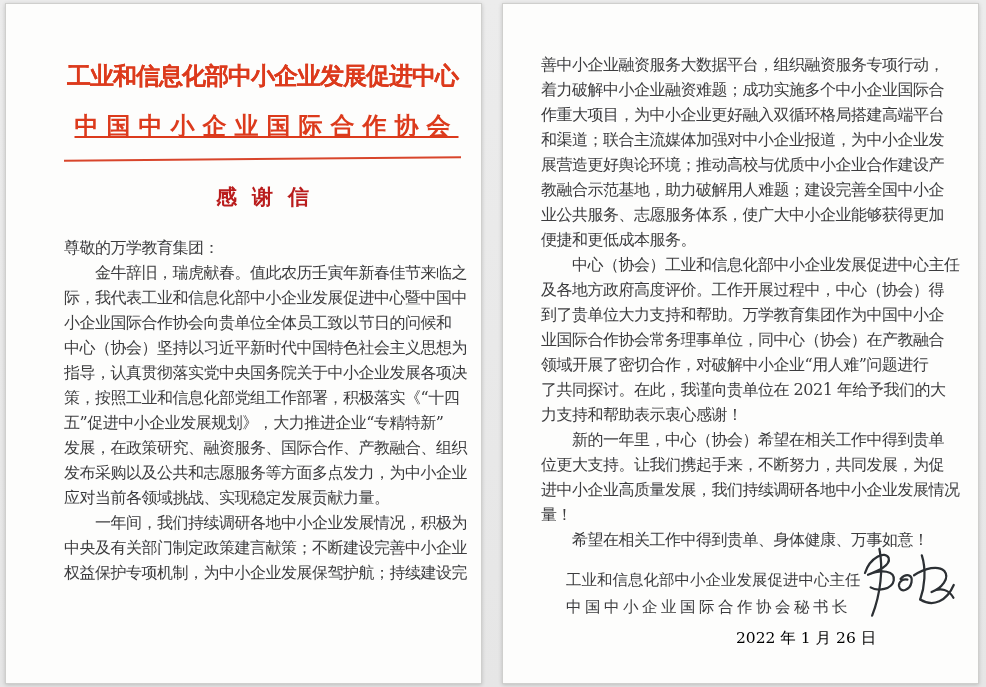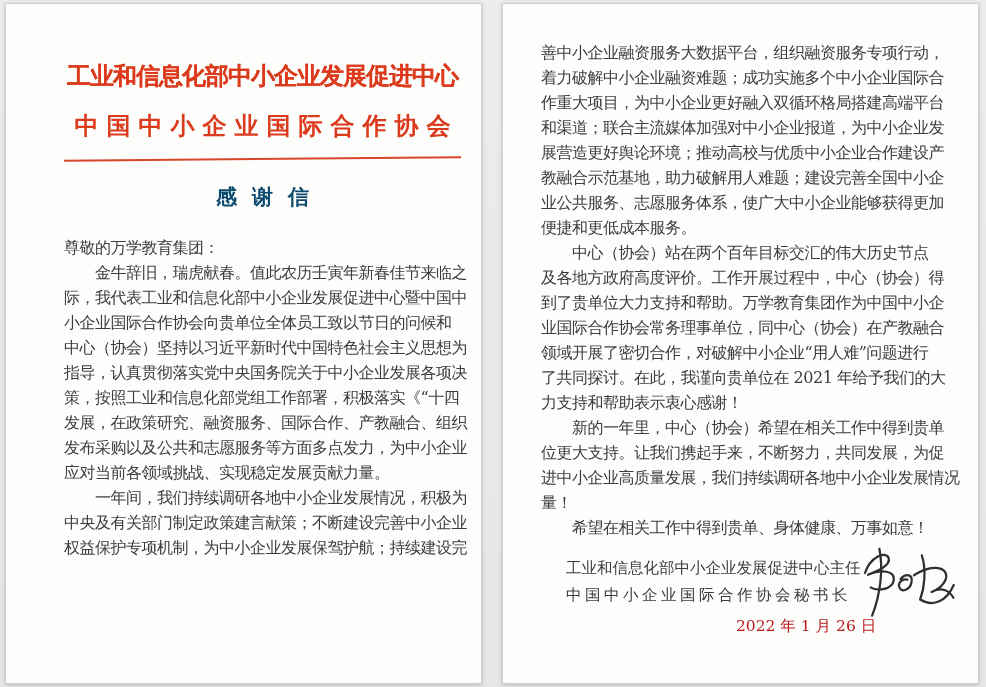--- a/index.html
+++ b/index.html
@@ -45,46 +45,47 @@
   .org-line-2 {
     color: #dc3a1c;
     font-weight: bold;
     font-size: 24px;
     line-height: 34px;
     letter-spacing: 8px;
     text-align: center;
     white-space: nowrap;
     margin-top: 16px;
     text-indent: 8px; 
+    text-decoration: underline;
   }
   .header-rule {
     margin-top: 15px;
     height: 0;
     border-top: 2px solid #d8452b;
     transform: rotate(-0.5deg);
   }
   .letter-title {
     margin-top: 22px;
-    color: #0c4a6e;
+    color: #b91c1c;
     font-weight: bold;
     font-size: 21px;
     line-height: 30px;
     letter-spacing: 15px;
     text-align: center;
     text-indent: 15px; 
     white-space: nowrap;
   }
 
   
   .body-block {
     padding-left: 58px;
     padding-right: 16px;
   }
   .page-1 .body-block { margin-top: 23px; }
-  .page-2 .body-block { padding-top: 36px; padding-left: 38px; }
+  .page-2 .body-block { padding-top: 48px; padding-left: 38px; }
   .body-line {
     font-size: 16px;
     line-height: 25px;
     letter-spacing: -0.5px;
     color: #3c3c3e;
     white-space: nowrap;
   }
 
   
   .closing {
@@ -97,21 +98,21 @@
     line-height: 27px;
     color: #3c3c3e;
     white-space: nowrap;
   }
   .sender-title.spaced { letter-spacing: 3.5px; }
   .closing-date {
     margin-top: 5px;
     padding-left: 170px;
     font-size: 15.5px;
     line-height: 24px;
-    color: #b91c1c;
+    color: #000000;
     white-space: nowrap;
   }
   .signature {
     position: absolute;
     left: 335px;
     top: 538px;
     width: 118px;
     height: 88px;
     transform: rotate(-3deg);
   }
@@ -136,40 +137,41 @@
       <div class="letter-title">感谢信</div>
     </div>
     <div class="body-block">
         <div class="body-line">尊敬的万学教育集团：</div>
         <div class="body-line">　　金牛辞旧，瑞虎献春。值此农历壬寅年新春佳节来临之</div>
         <div class="body-line">际，我代表工业和信息化部中小企业发展促进中心暨中国中</div>
         <div class="body-line">小企业国际合作协会向贵单位全体员工致以节日的问候和</div>
         <div class="body-line">中心（协会）坚持以习近平新时代中国特色社会主义思想为</div>
         <div class="body-line">指导，认真贯彻落实党中央国务院关于中小企业发展各项决</div>
         <div class="body-line">策，按照工业和信息化部党组工作部署，积极落实《“十四</div>
+        <div class="body-line">五”促进中小企业发展规划》，大力推进企业“专精特新”</div>
         <div class="body-line">发展，在政策研究、融资服务、国际合作、产教融合、组织</div>
         <div class="body-line">发布采购以及公共和志愿服务等方面多点发力，为中小企业</div>
         <div class="body-line">应对当前各领域挑战、实现稳定发展贡献力量。</div>
         <div class="body-line">　　一年间，我们持续调研各地中小企业发展情况，积极为</div>
         <div class="body-line">中央及有关部门制定政策建言献策；不断建设完善中小企业</div>
         <div class="body-line">权益保护专项机制，为中小企业发展保驾护航；持续建设完</div>
       </div>
   </div>
 
   <div class="page page-2">
     <div class="body-block">
         <div class="body-line">善中小企业融资服务大数据平台，组织融资服务专项行动，</div>
         <div class="body-line">着力破解中小企业融资难题；成功实施多个中小企业国际合</div>
         <div class="body-line">作重大项目，为中小企业更好融入双循环格局搭建高端平台</div>
         <div class="body-line">和渠道；联合主流媒体加强对中小企业报道，为中小企业发</div>
         <div class="body-line">展营造更好舆论环境；推动高校与优质中小企业合作建设产</div>
         <div class="body-line">教融合示范基地，助力破解用人难题；建设完善全国中小企</div>
         <div class="body-line">业公共服务、志愿服务体系，使广大中小企业能够获得更加</div>
         <div class="body-line">便捷和更低成本服务。</div>
-        <div class="body-line">　　中心（协会）站在两个百年目标交汇的伟大历史节点</div>
+        <div class="body-line">　　中心（协会）工业和信息化部中小企业发展促进中心主任</div>
         <div class="body-line">及各地方政府高度评价。工作开展过程中，中心（协会）得</div>
         <div class="body-line">到了贵单位大力支持和帮助。万学教育集团作为中国中小企</div>
         <div class="body-line">业国际合作协会常务理事单位，同中心（协会）在产教融合</div>
         <div class="body-line">领域开展了密切合作，对破解中小企业“用人难”问题进行</div>
         <div class="body-line">了共同探讨。在此，我谨向贵单位在 2021 年给予我们的大</div>
         <div class="body-line">力支持和帮助表示衷心感谢！</div>
         <div class="body-line">　　新的一年里，中心（协会）希望在相关工作中得到贵单</div>
         <div class="body-line">位更大支持。让我们携起手来，不断努力，共同发展，为促</div>
         <div class="body-line">进中小企业高质量发展，我们持续调研各地中小企业发展情况</div>
         <div class="body-line">量！</div>

